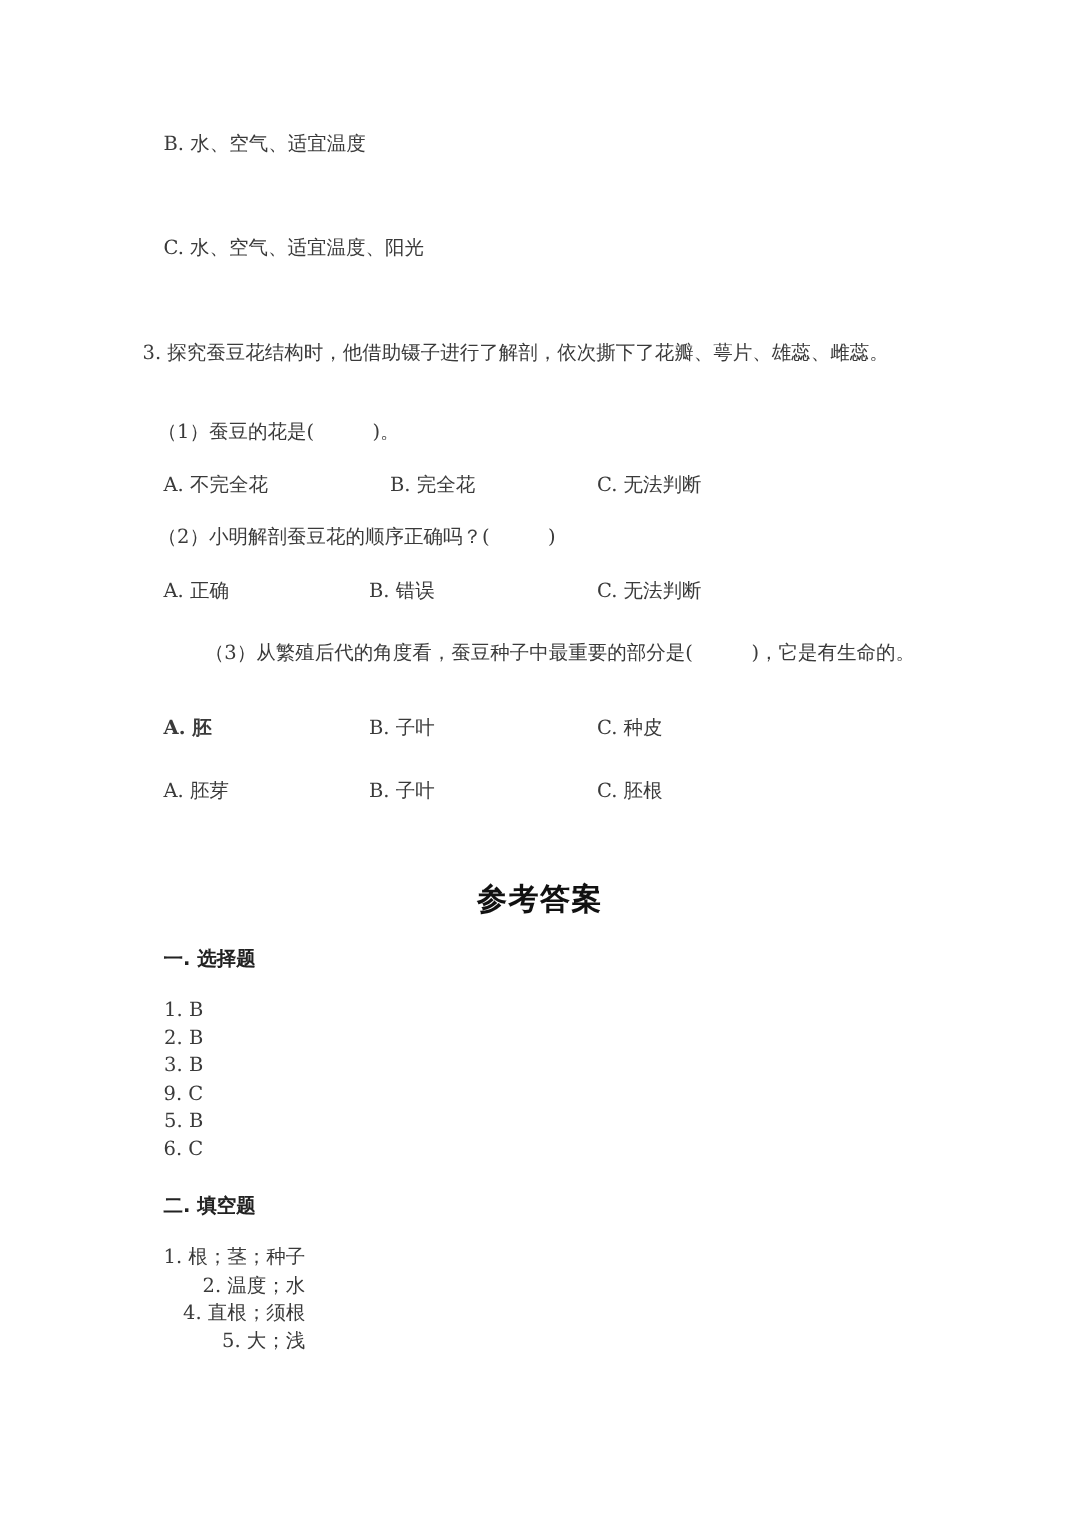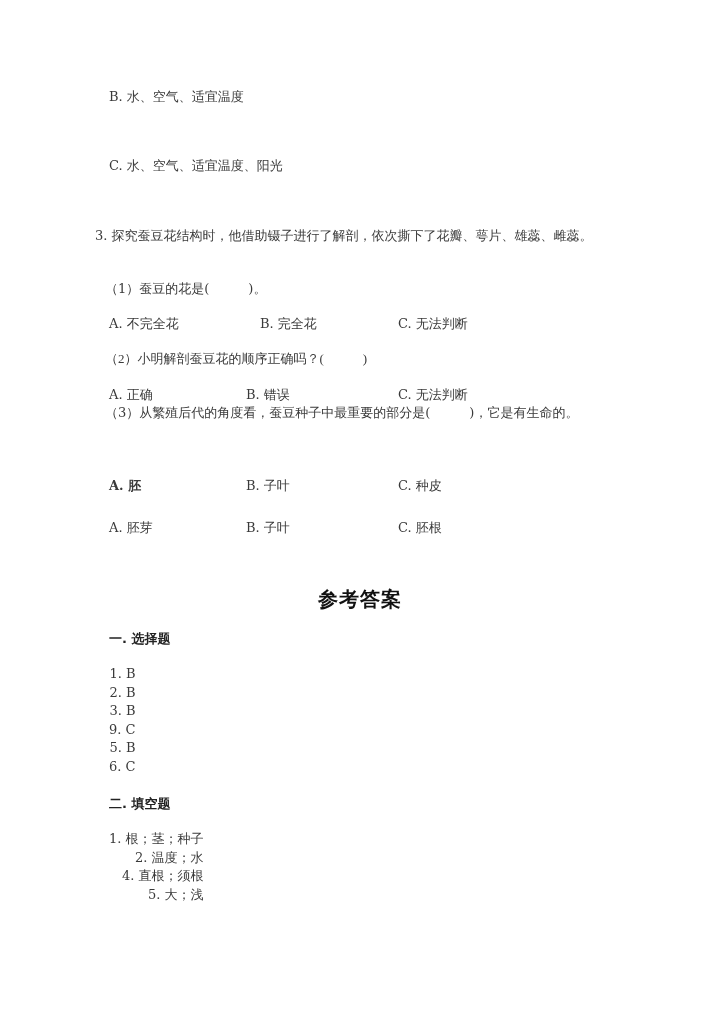--- a/index.html
+++ b/index.html
@@ -99,28 +99,28 @@
 
   <div class="wrap-line" style="top:226px;">3. 探究蚕豆花结构时，他借助镊子进行了解剖，依次撕下了花瓣、萼片、雄蕊、雌蕊。</div>
 
   <div class="line sub-q" style="top:280px;">（1）蚕豆的花是(　　　)。</div>
   <div class="opts" style="top:315px;">
     <span class="opt" style="left:0px;">A. 不完全花</span>
     <span class="opt" style="left:151px;">B. 完全花</span>
     <span class="opt" style="left:289px;">C. 无法判断</span>
   </div>
 
-  <div class="line sub-q" style="top:350px;font-family:Liberation Serif, serif;">（2）小明解剖蚕豆花的顺序正确吗？(　　　)</div>
+  <div class="line sub-q" style="top:350px;">（2）小明解剖蚕豆花的顺序正确吗？(　　　)</div>
   <div class="opts" style="top:386px;">
     <span class="opt" style="left:0px;">A. 正确</span>
     <span class="opt" style="left:137px;">B. 错误</span>
     <span class="opt" style="left:289px;">C. 无法判断</span>
   </div>
 
-  <div class="wrap-line sub-q" style="top:403px; width:505px;">（3）从繁殖后代的角度看，蚕豆种子中最重要的部分是(　　　)，它是有生命的。</div>
+  <div class="wrap-line sub-q" style="top:426px; width:505px;text-align:right;">（3）从繁殖后代的角度看，蚕豆种子中最重要的部分是(　　　)，它是有生命的。</div>
   <div class="opts" style="top:477px;">
     <span class="opt" style="left:0px;font-weight:bold;">A. 胚</span>
     <span class="opt" style="left:137px;">B. 子叶</span>
     <span class="opt" style="left:289px;">C. 种皮</span>
   </div>
 
   <div class="opts" style="top:519px;">
     <span class="opt" style="left:0px;">A. 胚芽</span>
     <span class="opt" style="left:137px;">B. 子叶</span>
     <span class="opt" style="left:289px;">C. 胚根</span>

